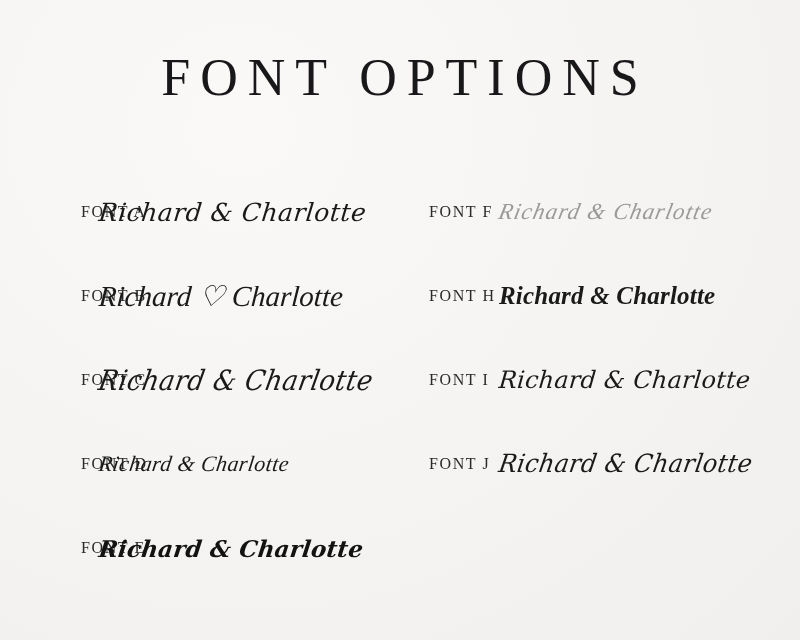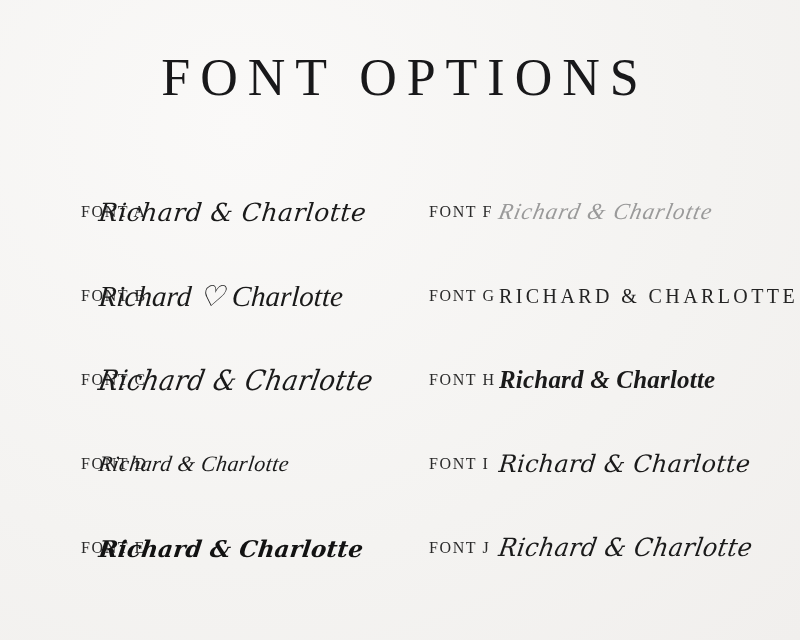--- a/index.html
+++ b/index.html
@@ -208,24 +208,20 @@
 
     </div>
 
     <div class="column col-right">
 
       <div class="font-row">
         <div class="font-label">FONT F</div>
         <div class="font-sample"><span class="s-f" style="color: rgb(154, 154, 154);">Richard &amp; Charlotte</span></div>
       </div>
 
-      <div class="font-row">
-        <div class="font-label">FONT G</div>
-        <div class="font-sample"><span class="s-g" style="color: rgb(36, 36, 36);">RICHARD &amp; CHARLOTTE</span></div>
-      </div>
 
       <div class="font-row">
         <div class="font-label">FONT H</div>
         <div class="font-sample"><span class="s-h" style="color: rgb(26, 26, 26);">Richard &amp; Charlotte</span></div>
       </div>
 
       <div class="font-row">
         <div class="font-label">FONT I</div>
         <div class="font-sample"><span class="s-i" style="color: rgb(26, 26, 26);">Richard &amp; Charlotte</span></div>
       </div>

